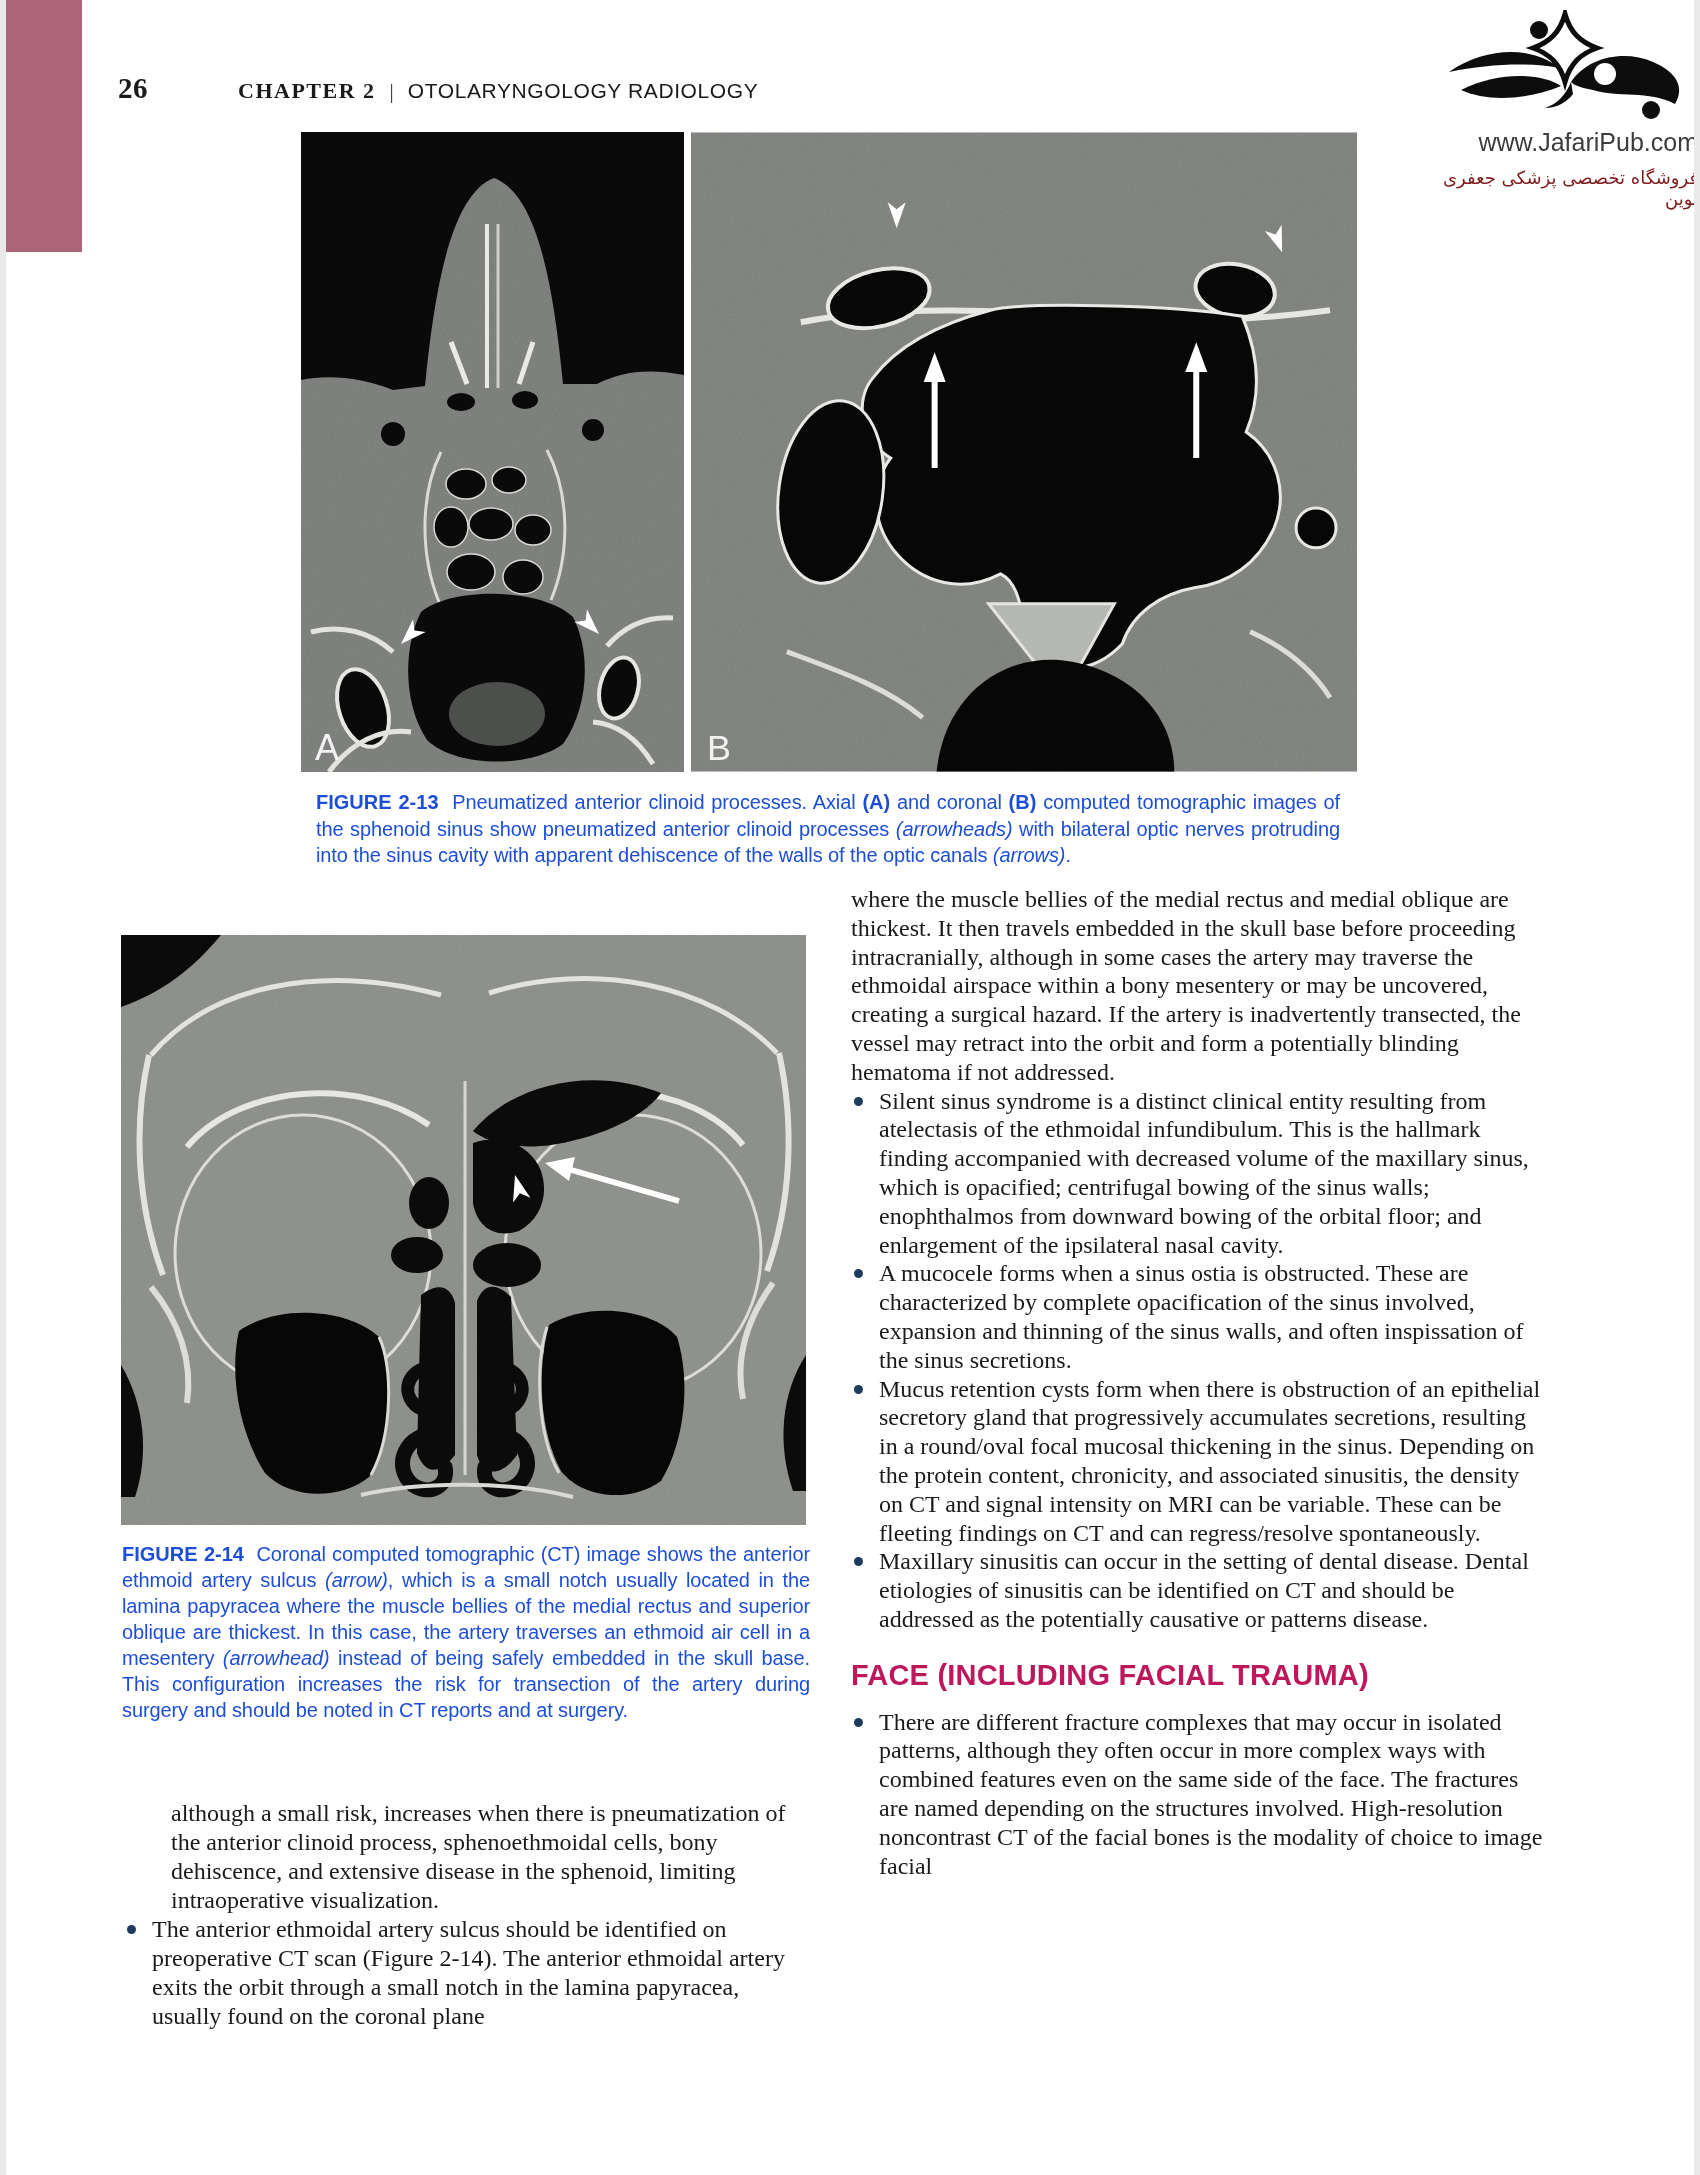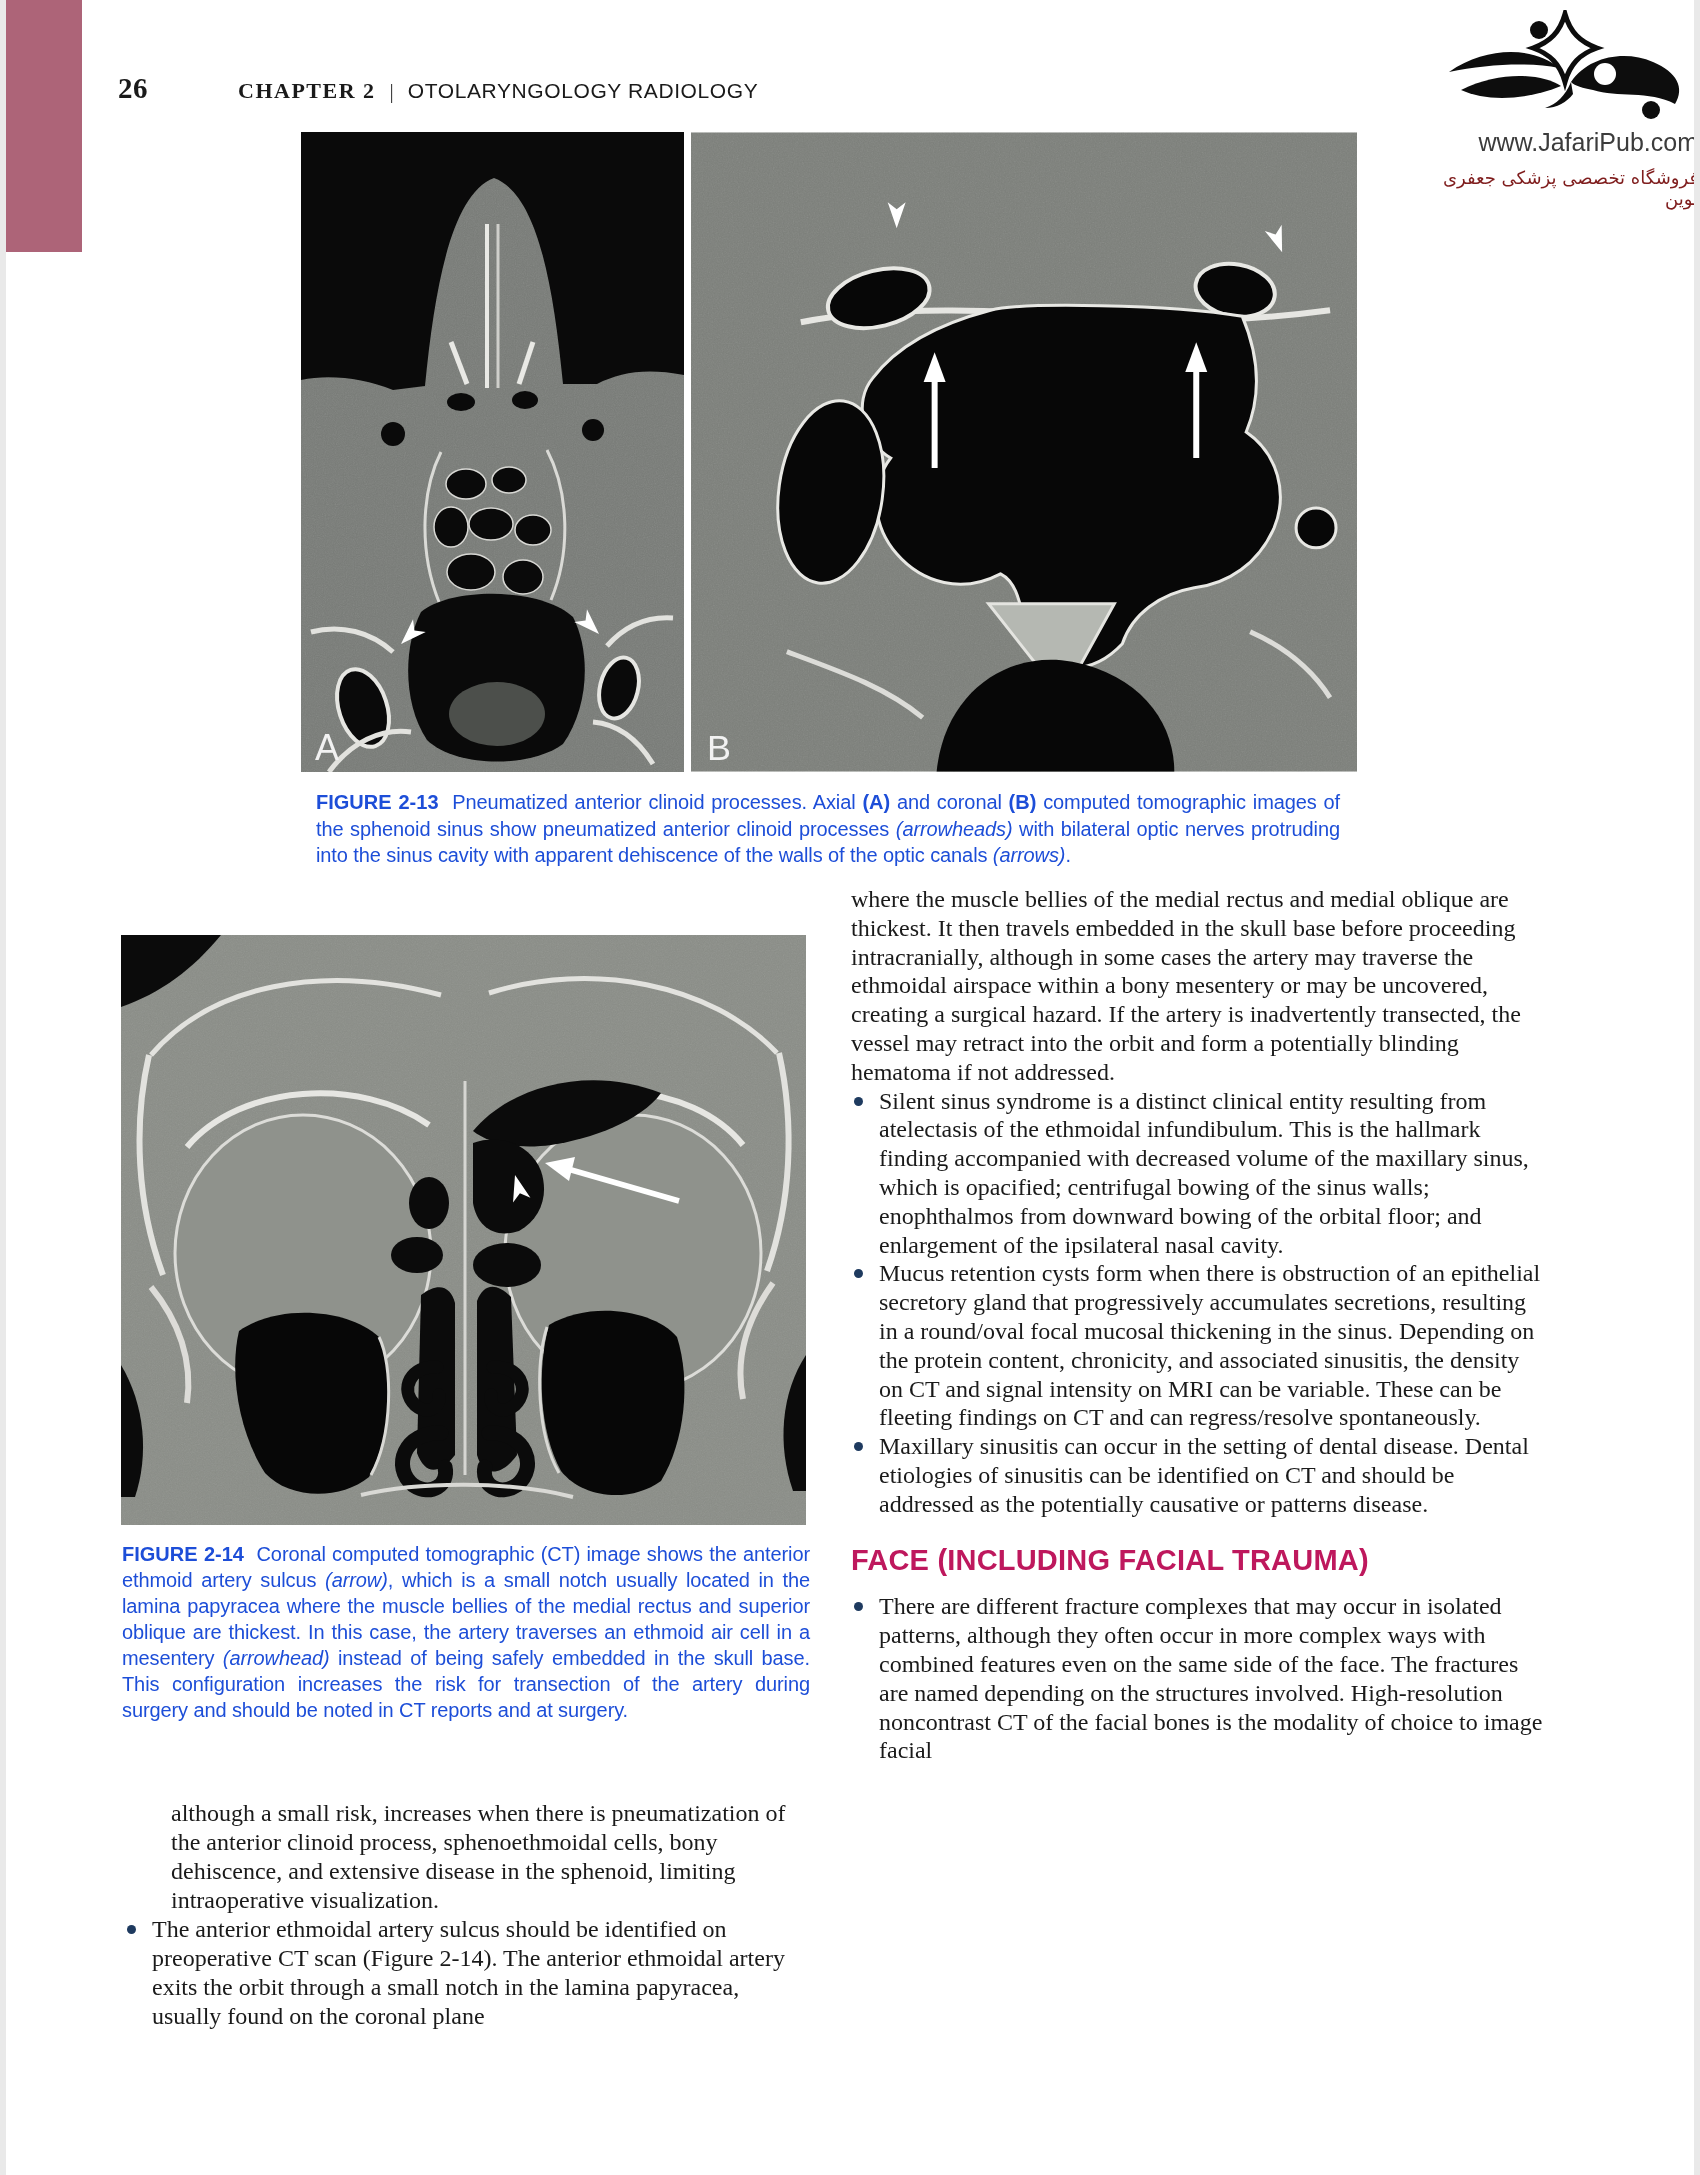--- a/index.html
+++ b/index.html
@@ -216,20 +216,21 @@
         <path transform="translate(394,240) rotate(-15)" d="M0 0 L9 26 L0 19 L-9 26 Z" fill="#ffffff"></path>
       </g>
     </svg>
   </div>
 
   <div class="cap cap14"><span class="seg-b">FIGURE 2-14</span><span>&nbsp; Coronal computed tomographic (CT) image shows the anterior ethmoid artery sulcus </span><span class="seg-i">(arrow)</span><span>, which is a small notch usually located in the lamina papyracea where the muscle bellies of the medial rectus and superior oblique are thickest. In this case, the artery traverses an ethmoid air cell in a mesentery </span><span class="seg-i">(arrowhead)</span><span> instead of being safely embedded in the skull base. This configuration increases the risk for transection of the artery during surgery and should be noted in CT reports and at surgery.</span></div>
 
   <div class="right-col">
       <div class="tb-para">where the muscle bellies of the medial rectus and medial oblique are thickest. It then travels embedded in the skull base before proceeding intracranially, although in some cases the artery may traverse the ethmoidal airspace within a bony mesentery or may be uncovered, creating a surgical hazard. If the artery is inadvertently transected, the vessel may retract into the orbit and form a potentially blinding hematoma if not addressed.</div>
       <div class="tb-bullet">Silent sinus syndrome is a distinct clinical entity resulting from atelectasis of the ethmoidal infundibulum. This is the hallmark finding accompanied with decreased volume of the maxillary sinus, which is opacified; centrifugal bowing of the sinus walls; enophthalmos from downward bowing of the orbital floor; and enlargement of the ipsilateral nasal cavity.</div>
+      <div class="tb-bullet">A mucocele forms when a sinus ostia is obstructed. These are characterized by complete opacification of the sinus involved, expansion and thinning of the sinus walls, and often inspissation of the sinus secretions.</div>
       <div class="tb-bullet">Mucus retention cysts form when there is obstruction of an epithelial secretory gland that progressively accumulates secretions, resulting in a round/oval focal mucosal thickening in the sinus. Depending on the protein content, chronicity, and associated sinusitis, the density on CT and signal intensity on MRI can be variable. These can be fleeting findings on CT and can regress/resolve spontaneously.</div>
       <div class="tb-bullet">Maxillary sinusitis can occur in the setting of dental disease. Dental etiologies of sinusitis can be identified on CT and should be addressed as the potentially causative or patterns disease.</div>
       <div class="tb-heading">FACE (INCLUDING FACIAL TRAUMA)</div>
       <div class="tb-bullet">There are different fracture complexes that may occur in isolated patterns, although they often occur in more complex ways with combined features even on the same side of the face. The fractures are named depending on the structures involved. High-resolution noncontrast CT of the facial bones is the modality of choice to image facial</div>
     </div>
   <div class="left-col">
       <div class="tb-para">although a small risk, increases when there is pneumatization of the anterior clinoid process, sphenoethmoidal cells, bony dehiscence, and extensive disease in the sphenoid, limiting intraoperative visualization.</div>
       <div class="tb-bullet">The anterior ethmoidal artery sulcus should be identified on preoperative CT scan (Figure 2-14). The anterior ethmoidal artery exits the orbit through a small notch in the lamina papyracea, usually found on the coronal plane</div>
     </div>
 

